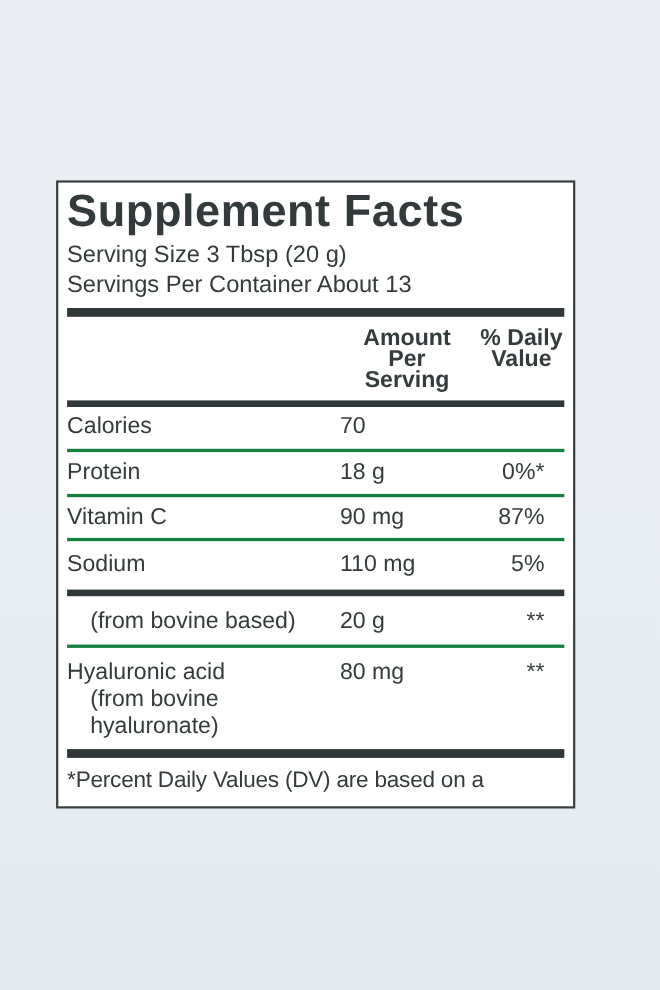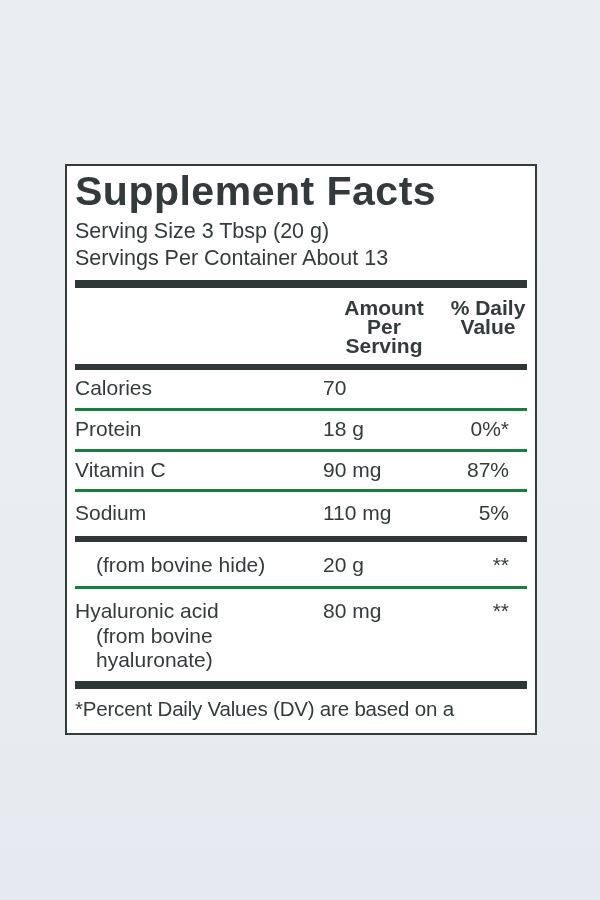--- a/index.html
+++ b/index.html
@@ -4,21 +4,21 @@
 <style>
   html, body { margin:0; padding:0; }
   body {
     width:600px; height:900px; position:relative;
     background:linear-gradient(180deg,#eaeef2 0%, #e8edf1 60%, #e4eaef 100%);
     font-family:"Liberation Sans", sans-serif;
     color:#343b3c;
     -webkit-font-smoothing:antialiased;
   }
   .panel {
-    position:absolute; left:65px; top:164px; width:472px; height:571px;
+    position:absolute; left:51px; top:164px; width:472px; height:571px;
     box-sizing:border-box; background:#ffffff;
     border:2.5px solid #353c3e;
     padding:2px 8px 0 8px;
     overflow:hidden;
   }
   .title {
     font-size:41px; font-weight:bold; letter-spacing:0.5px;
     line-height:1.0; margin:3px 0 6px 0; color:#333a3b; white-space:nowrap;
   }
   .serving-line { font-size:21.5px; line-height:27px; }
@@ -99,21 +99,21 @@
       <div class="name"><span>Sodium</span><span class="sub"></span></div>
       <div class="amt">110 mg</div>
       <div class="dv">5%</div>
     </div>
   </div>
 
   <div class="bar bar-med"></div>
 
   <div class="section">
     <div class="row tall">
-      <div class="name"><span class="sub">(from bovine hide)</span></div>
+      <div class="name"><span class="sub">(from bovine based)</span></div>
       <div class="amt">20 g</div>
       <div class="dv">**</div>
     </div>
     <div class="row tall">
       <div class="name"><span>Hyaluronic acid</span><span class="sub">(from bovine hyaluronate)</span></div>
       <div class="amt">80 mg</div>
       <div class="dv">**</div>
     </div>
   </div>
 

